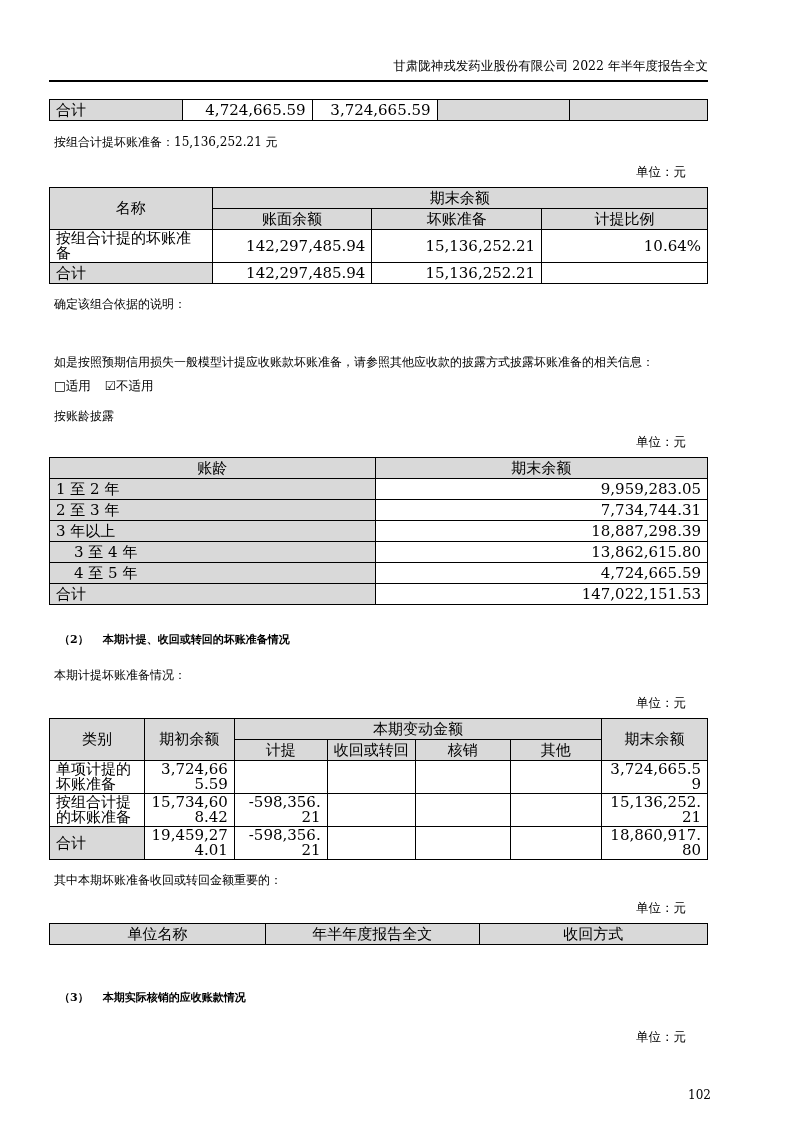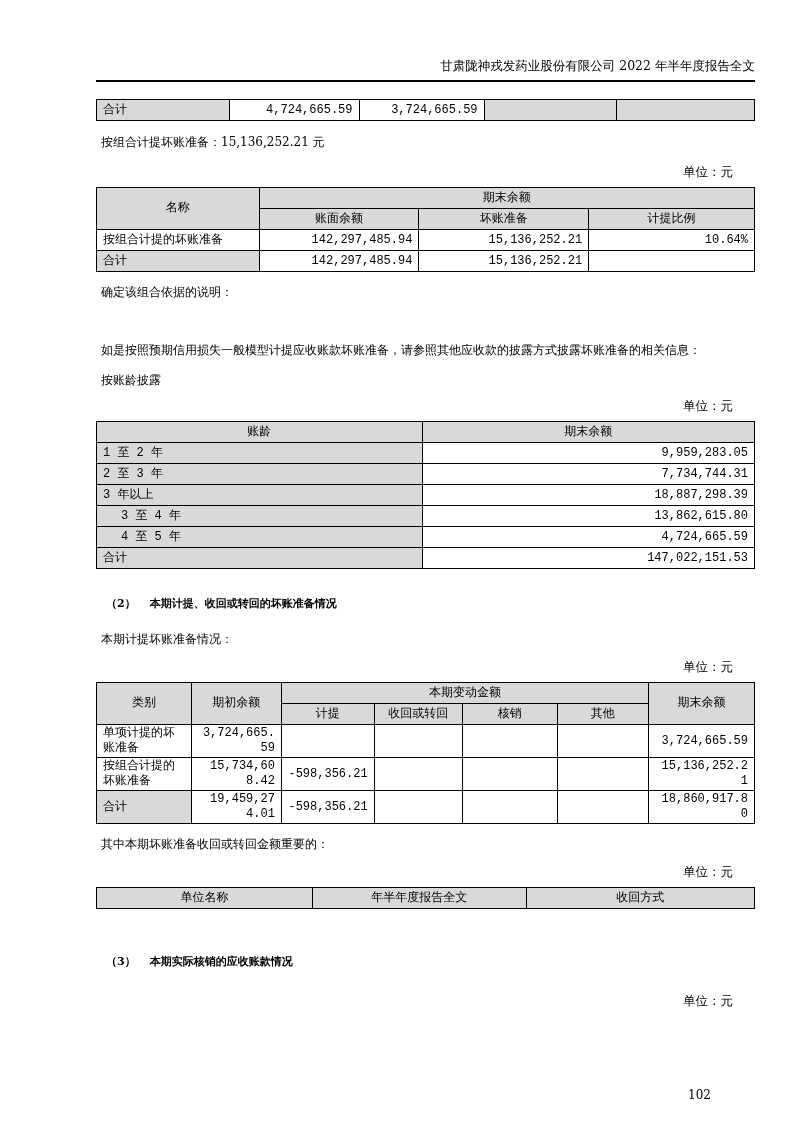--- a/index.html
+++ b/index.html
@@ -7,38 +7,37 @@
   .page {
     position: relative;
     width: 793px;
     height: 1122px;
     background: #ffffff;
     color: #000000;
     font-family: "DejaVu Serif", "Liberation Serif", serif;
     font-size: 12px;
     overflow: hidden;
   }
-  .content { margin: 0 96px; width: 659px; }
+  .content { margin: 0 49px; width: 659px; }
 
   
   .doc-header {
     padding-top: 58px;
     text-align: right;
     font-size: 12.5px;
     border-bottom: 2px solid #000;
     padding-bottom: 5px;
   }
 
   
   table {
     width: 100%;
     border-collapse: collapse;
-    font-size: 12px;
+    font-size: 15px;
     table-layout: fixed;
-    font-family: Liberation Mono, monospace;
   }
   table { border: 1.5px solid #000; }
   td {
     border: 1px solid #000;
     padding: 1px 6px;
     height: 21px;
     vertical-align: middle;
     line-height: 15px;
     overflow: hidden;
   }
@@ -151,20 +150,24 @@
         <td class="num">142,297,485.94</td>
         <td class="num">15,136,252.21</td>
         <td class="num"></td>
       </tr>
     </tbody>
       </table>
 
     <div class="body-line mt-note2">确定该组合依据的说明：</div>
     <div class="body-line mt-note3">如是按照预期信用损失一般模型计提应收账款坏账准备，请参照其他应收款的披露方式披露坏账准备的相关信息：</div>
 
+    <div class="checkbox-line mt-cbline">
+      <span class="cb-item"><span>□</span><span>适用</span></span>
+      <span class="cb-item"><span>☑</span><span>不适用</span></span>
+    </div>
 
     <div class="body-line mt-note4">按账龄披露</div>
     <div class="unit-line mt-unit2">单位：元</div>
 
     <table class="mt-aging">
       <colgroup>
           <col style="width:49.5%">
           <col style="width:50.5%">
         </colgroup>
       <tbody>

